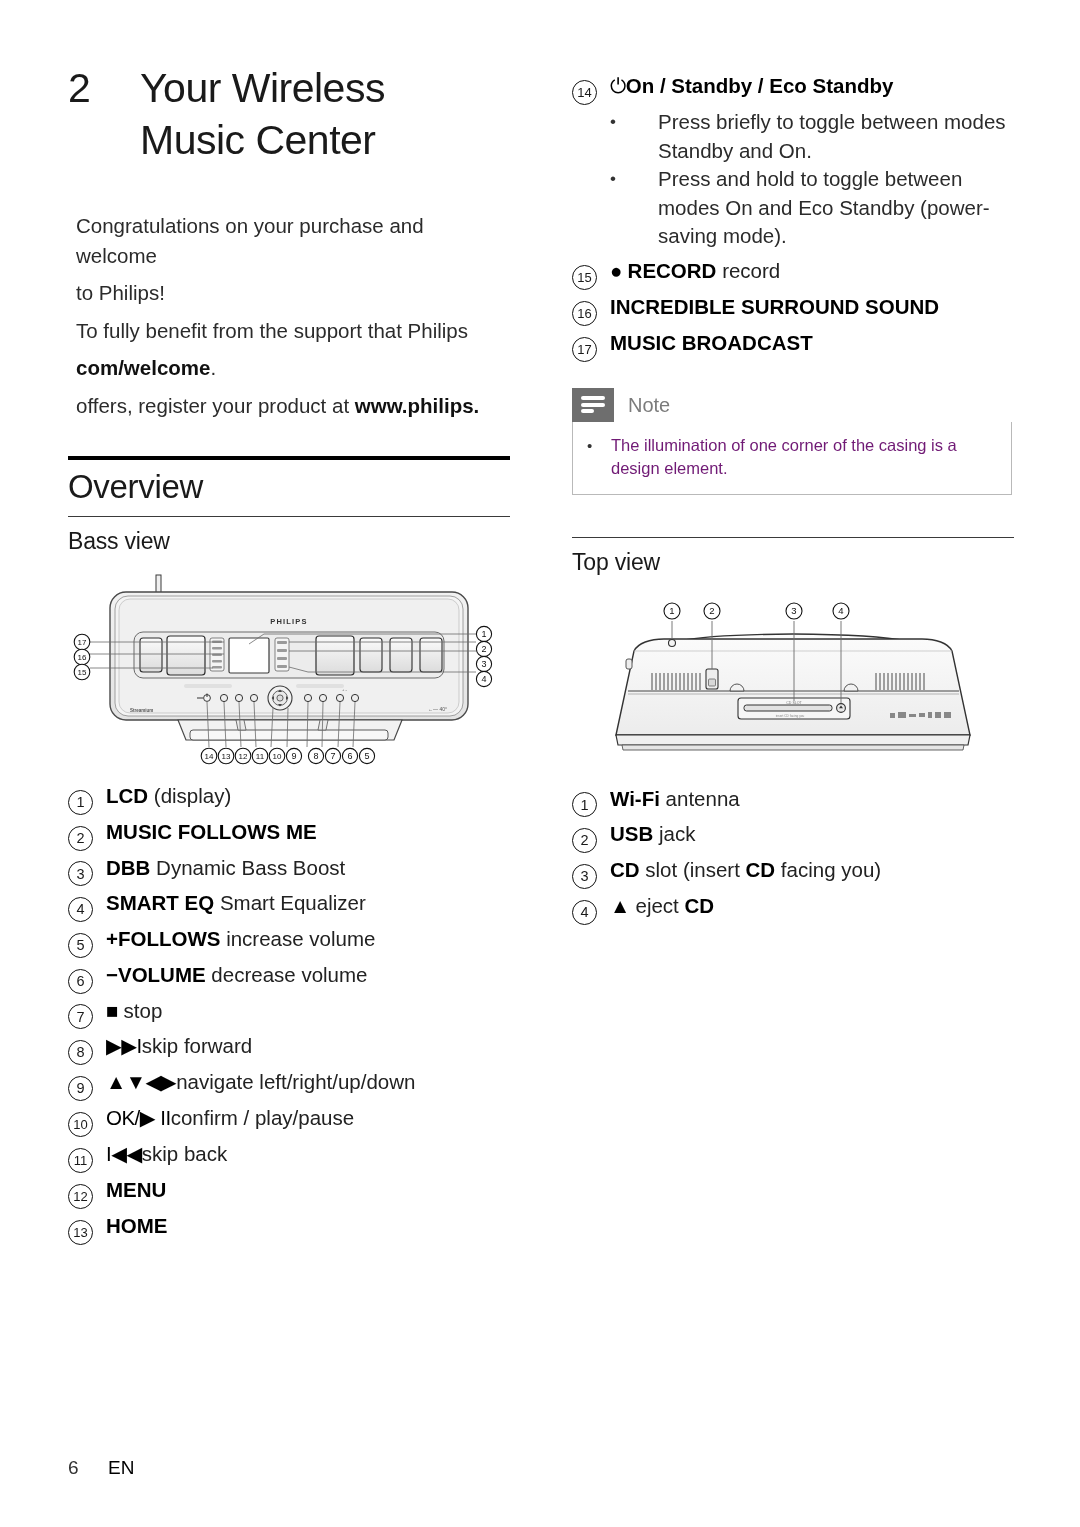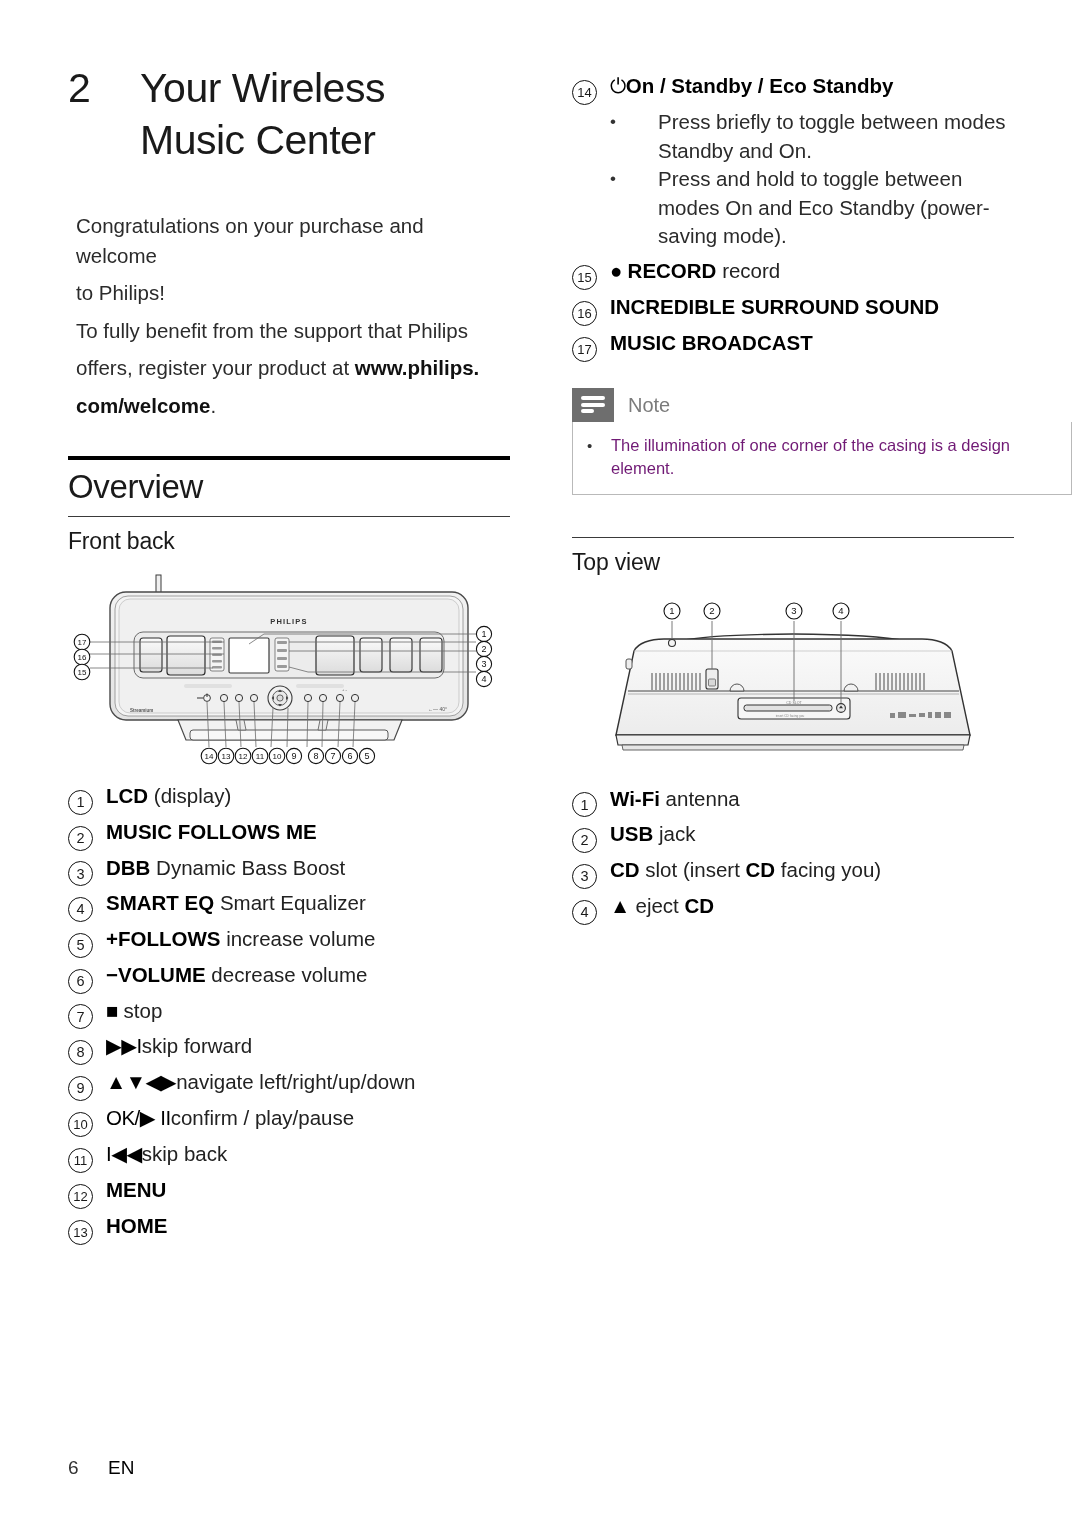--- a/index.html
+++ b/index.html
@@ -148,21 +148,21 @@
     text-align: left;
     font-size: 17px;
     line-height: 28.5px;
     color: #333;
   }
   .sub-txt { flex: 1 1 auto; }
 
   
   .note {
     margin-top: 30px;
-    width: 500px;
+    width: 440px;
   }
   .note-head {
     display: flex;
     align-items: stretch;
     height: 34px;
   }
   .note-tab {
     width: 42px;
     background: #6e6e6e;
     display: flex;
@@ -251,28 +251,28 @@
       <div class="chapter-title">
         <span class="l1">Your Wireless</span>
         <span class="l2">Music Center</span>
       </div>
     </div>
 
     <div class="intro">
       <p>Congratulations on your purchase and welcome</p>
       <p>to Philips!</p>
       <p>To fully benefit from the support that Philips</p>
+      <p><b>com/welcome</b><span>.</span></p>
       <p><span>offers, register your product at </span><b>www.philips.</b></p>
-      <p><b>com/welcome</b><span>.</span></p>
     </div>
 
     <div class="rule-thick"></div>
     <div class="h1">Overview</div>
     <div class="rule-thin"></div>
-    <div class="h2">Front back</div>
+    <div class="h2">Bass view</div>
 
     <div class="fig fig-front">
       <svg width="442" height="196" viewBox="0 0 442 196" xmlns="http://www.w3.org/2000/svg">
         <defs>
           <linearGradient id="panelg" x1="0" y1="0" x2="0" y2="1">
             <stop offset="0%" stop-color="#f2f2f2"></stop>
             <stop offset="100%" stop-color="#e3e3e3"></stop>
           </linearGradient>
           <linearGradient id="btng" x1="0" y1="0" x2="0" y2="1">
             <stop offset="0%" stop-color="#fbfbfb"></stop>

